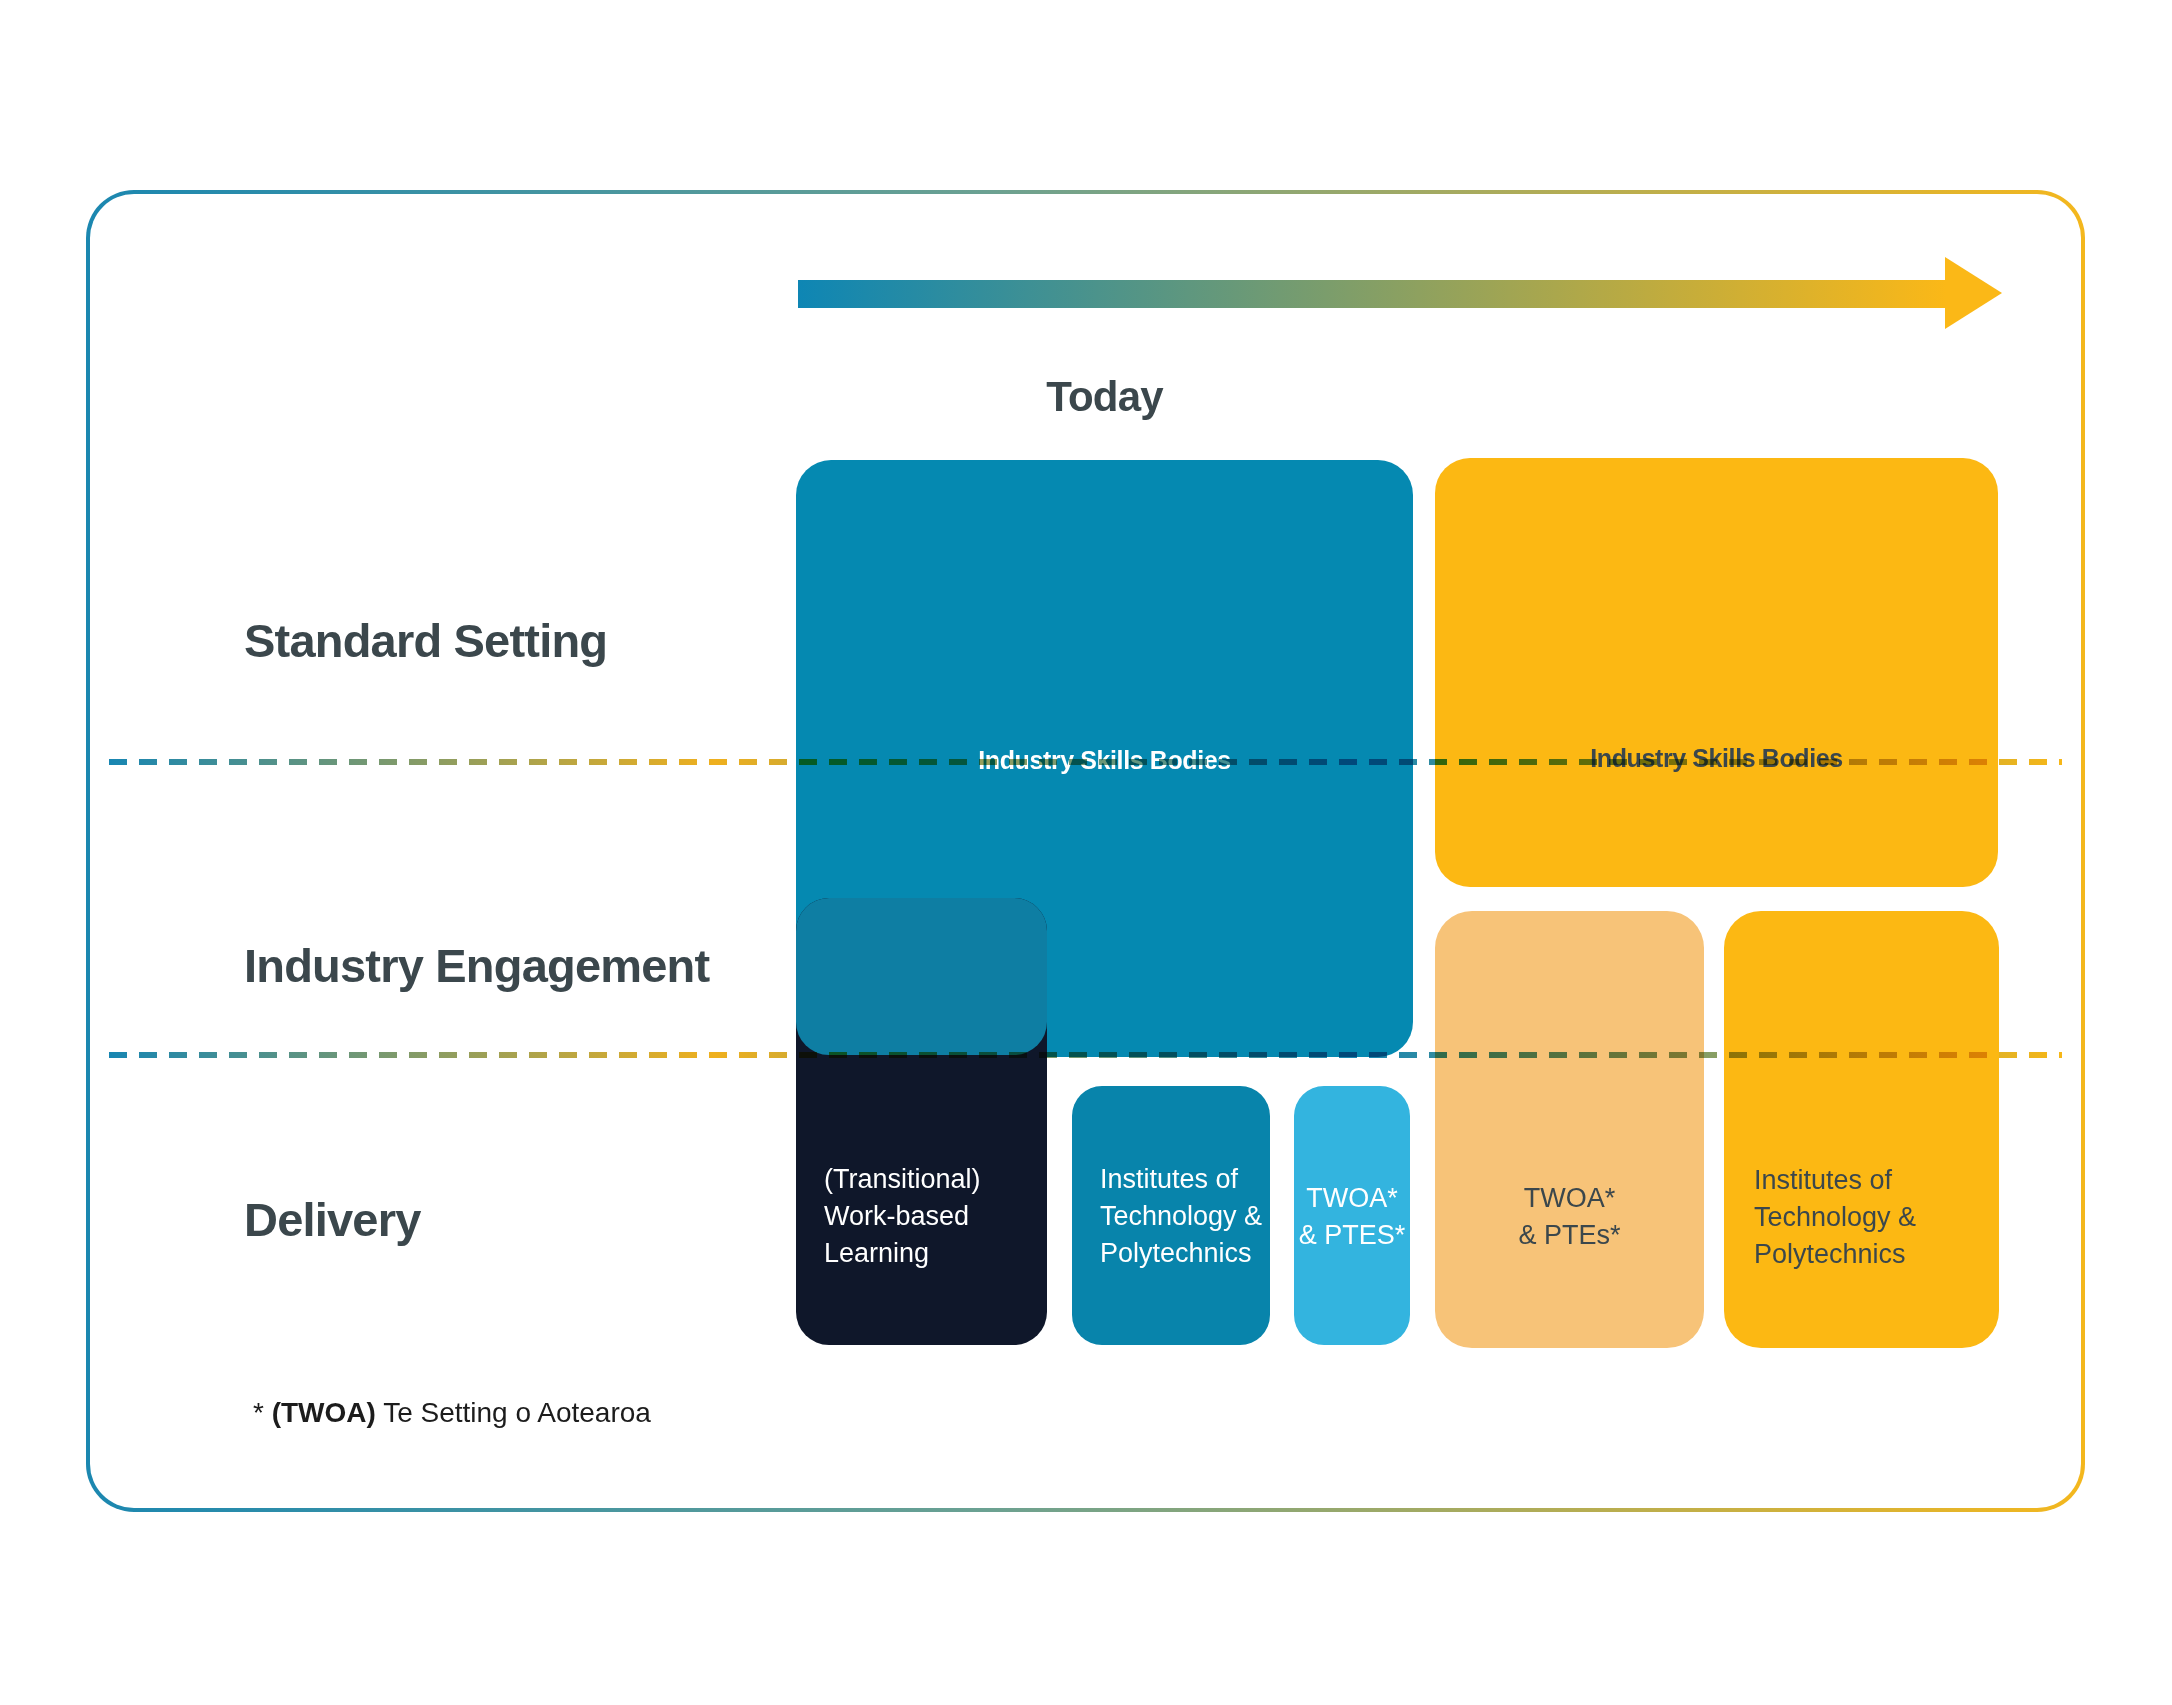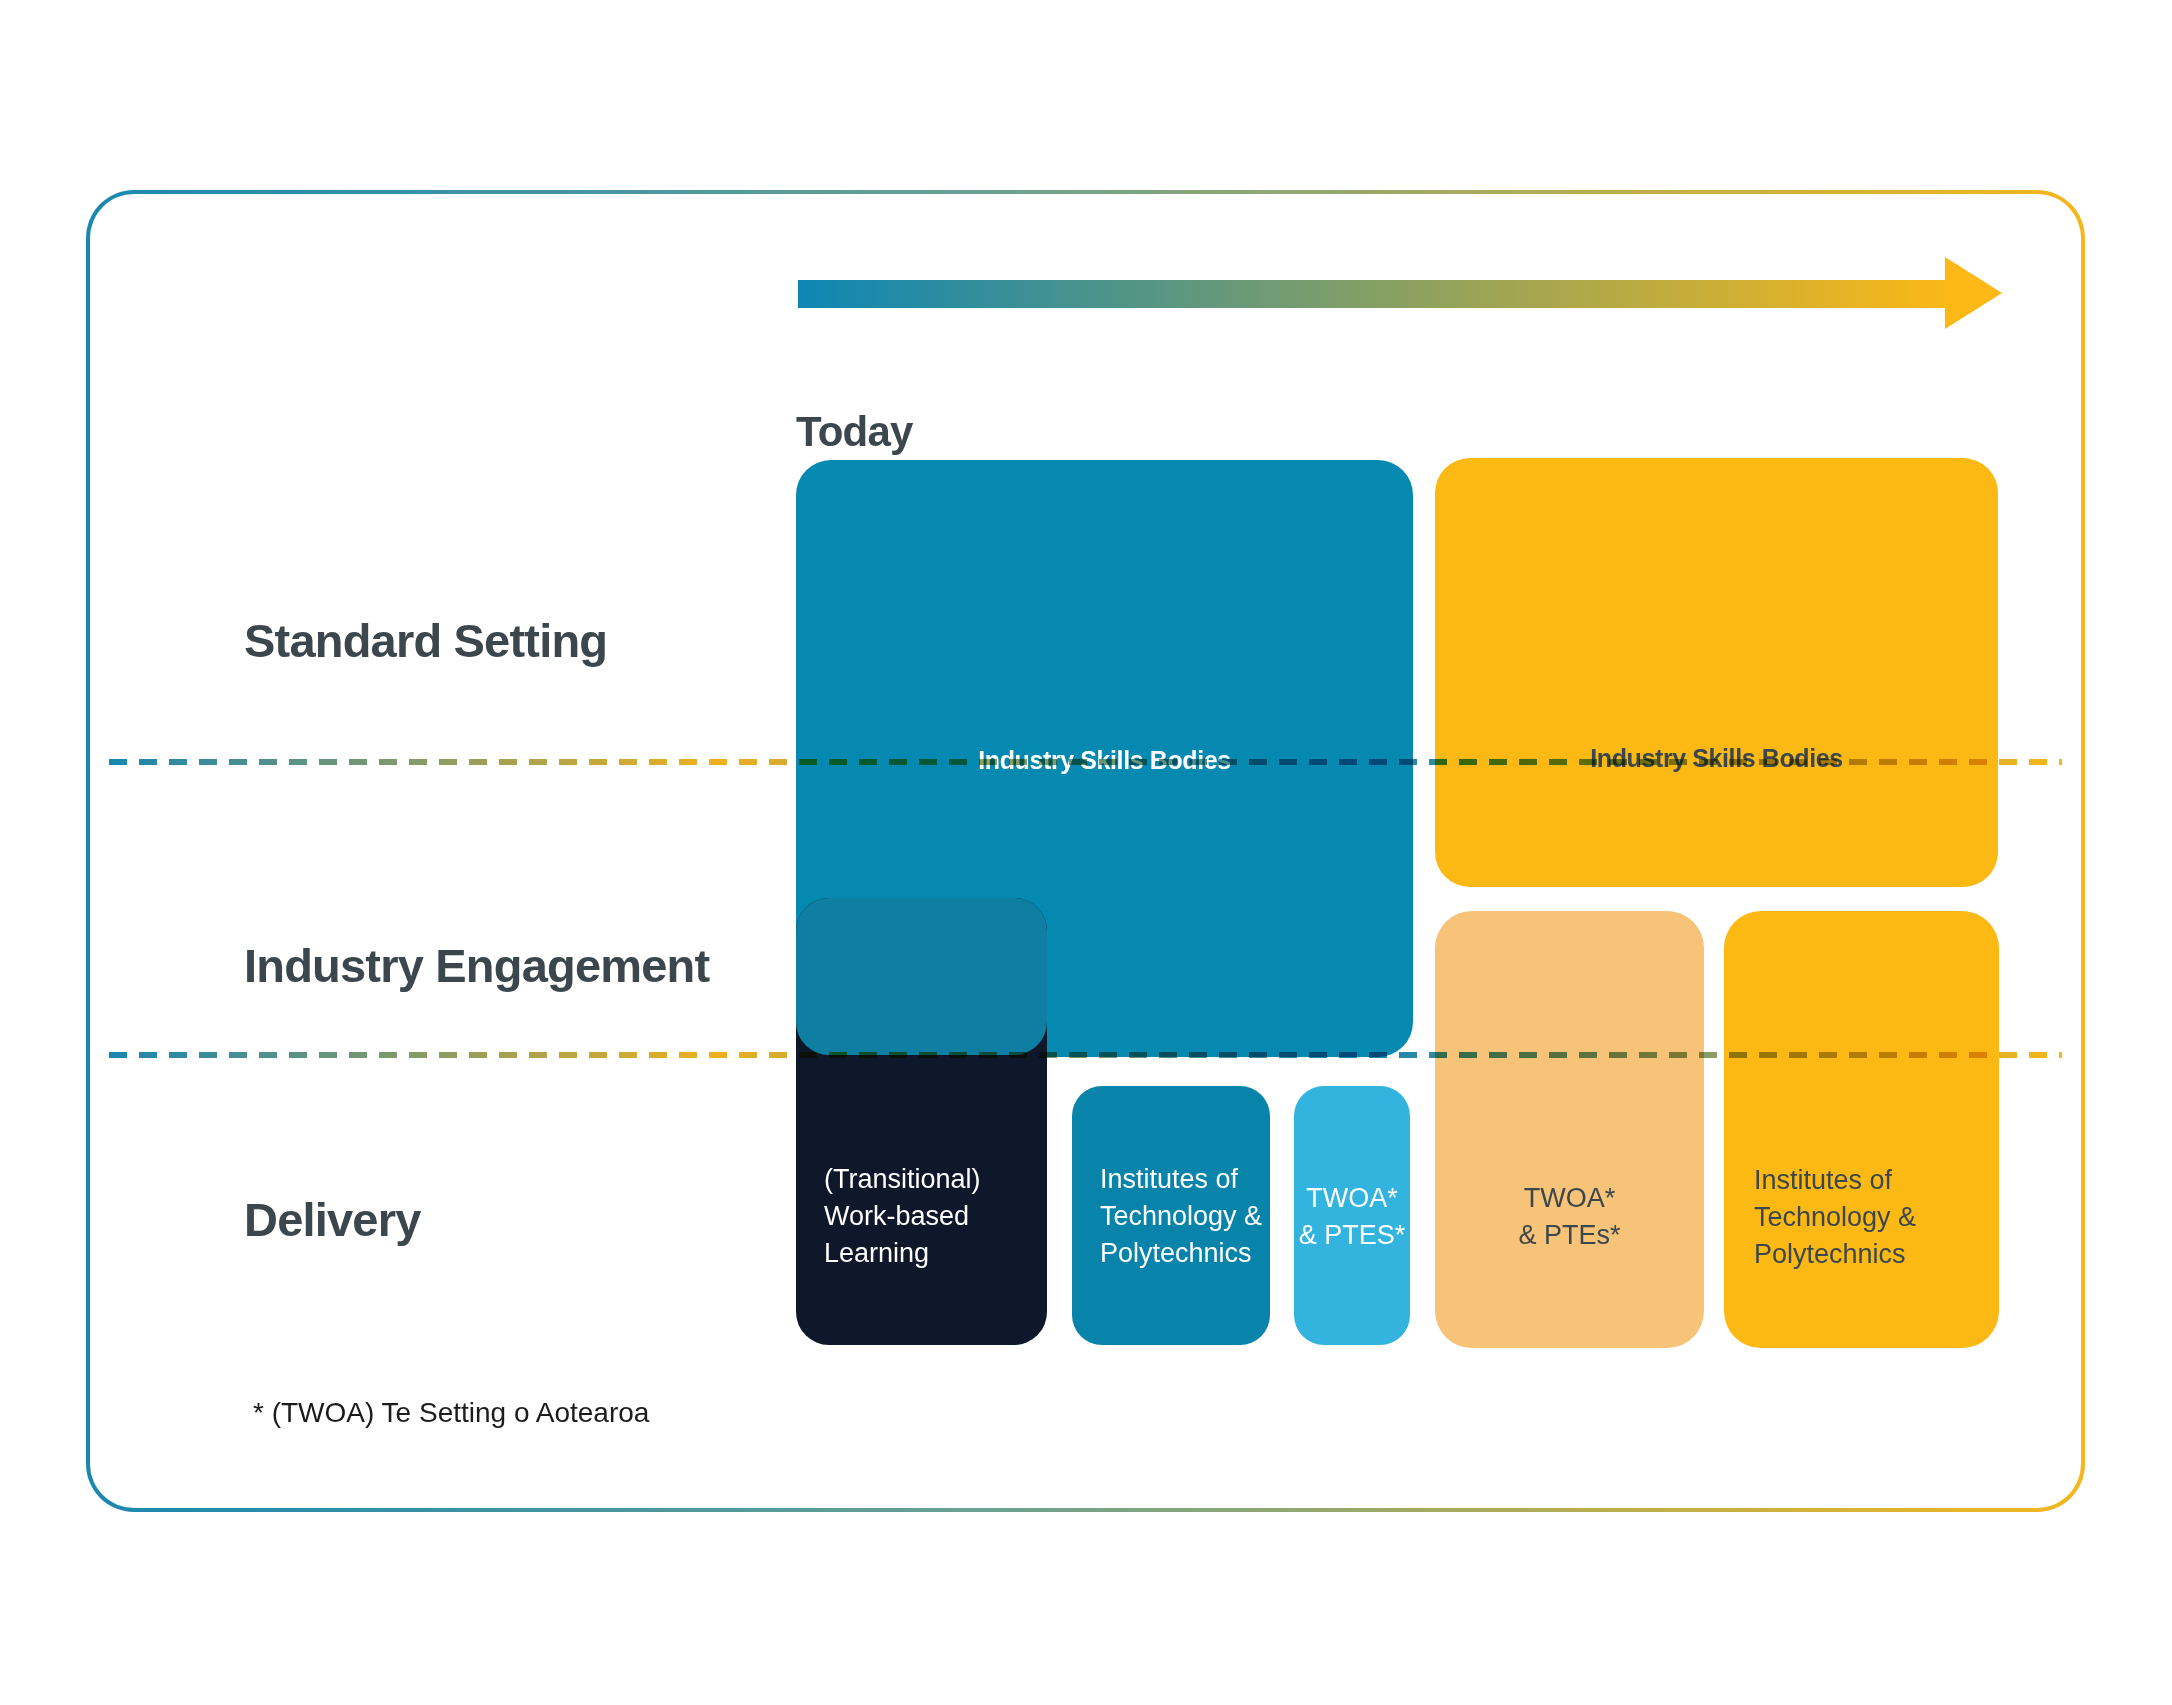--- a/index.html
+++ b/index.html
@@ -20,22 +20,22 @@
     position:absolute; left:798px; top:280px; width:1149px; height:27.6px;
     background:linear-gradient(90deg,#0e86b4 0%, #fbb817 100%); z-index:2;
   }
   .arrow-head {
     position:absolute; left:1945px; top:257px; width:0; height:0;
     border-left:57px solid #fbb817;
     border-top:36px solid transparent; border-bottom:36px solid transparent; z-index:2;
   }
   
   .col-header {
-    position:absolute; top:408px; font-size:42px; font-weight:700;
-    color:#3b474c; letter-spacing:-0.8px; text-align:left; z-index:2;
+    position:absolute; top:373px; font-size:42px; font-weight:700;
+    color:#3b474c; letter-spacing:-0.8px; text-align:center; z-index:2;
   }
   .col-header.today { left:796px; width:617px; }
   .col-header.beyond { left:1435px; width:563px; }
   
   .row-label {
     position:absolute; left:244px; font-size:47px; font-weight:700;
     color:#3b474c; letter-spacing:-0.8px; z-index:2; white-space:nowrap;
   }
   .row-label.standard { top:573px;margin-top:40px; }
   .row-label.industry { top:894px;margin-top:44px; }
@@ -72,21 +72,21 @@
   .box-label.light { color:#ffffff; }
   .box-label.dark  { color:#3b474c; }
   .box-transitional .box-label { left:28px; top:263px; }
   .box-itp-today   .box-label { left:28px; top:75px; }
   .box-twoa-today  .box-label { left:0; top:94px; width:100%; text-align:center; }
   .box-twoa-beyond .box-label { left:0; top:269px; width:100%; text-align:center; }
   .box-itp-beyond  .box-label { left:30px; top:251px; }
   
   .footnotes { position:absolute; left:253px; top:1394px; z-index:2;
     font-size:28px; line-height:37px; color:#1c1c1c; }
-  .footnotes b { font-weight:400;margin-top:20px; }
+  .footnotes b { font-weight:700;margin-top:20px; }
 </style>
 </head>
 <body>
 
 <div class="canvas">
 
   <div class="card"></div>
 
   <div class="arrow-body"></div>
   <div class="arrow-head"></div>

